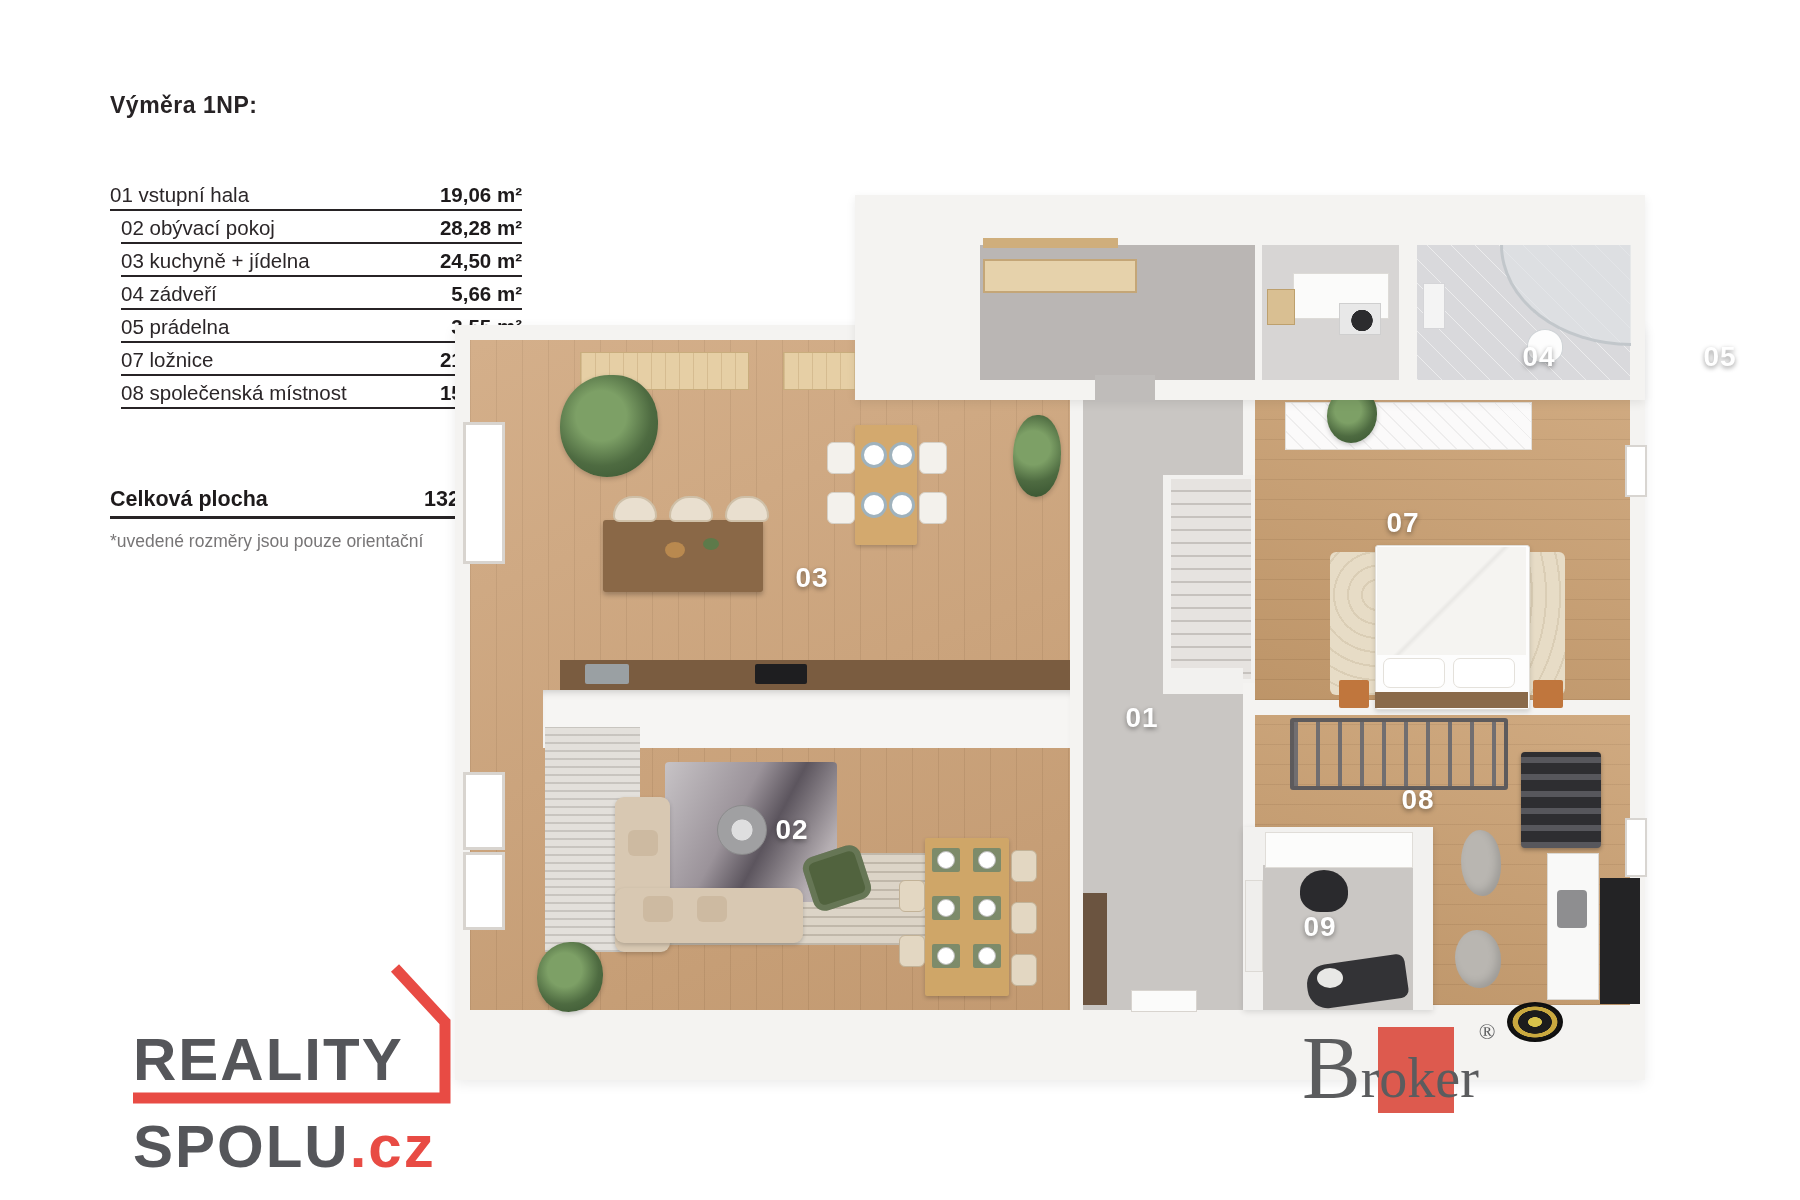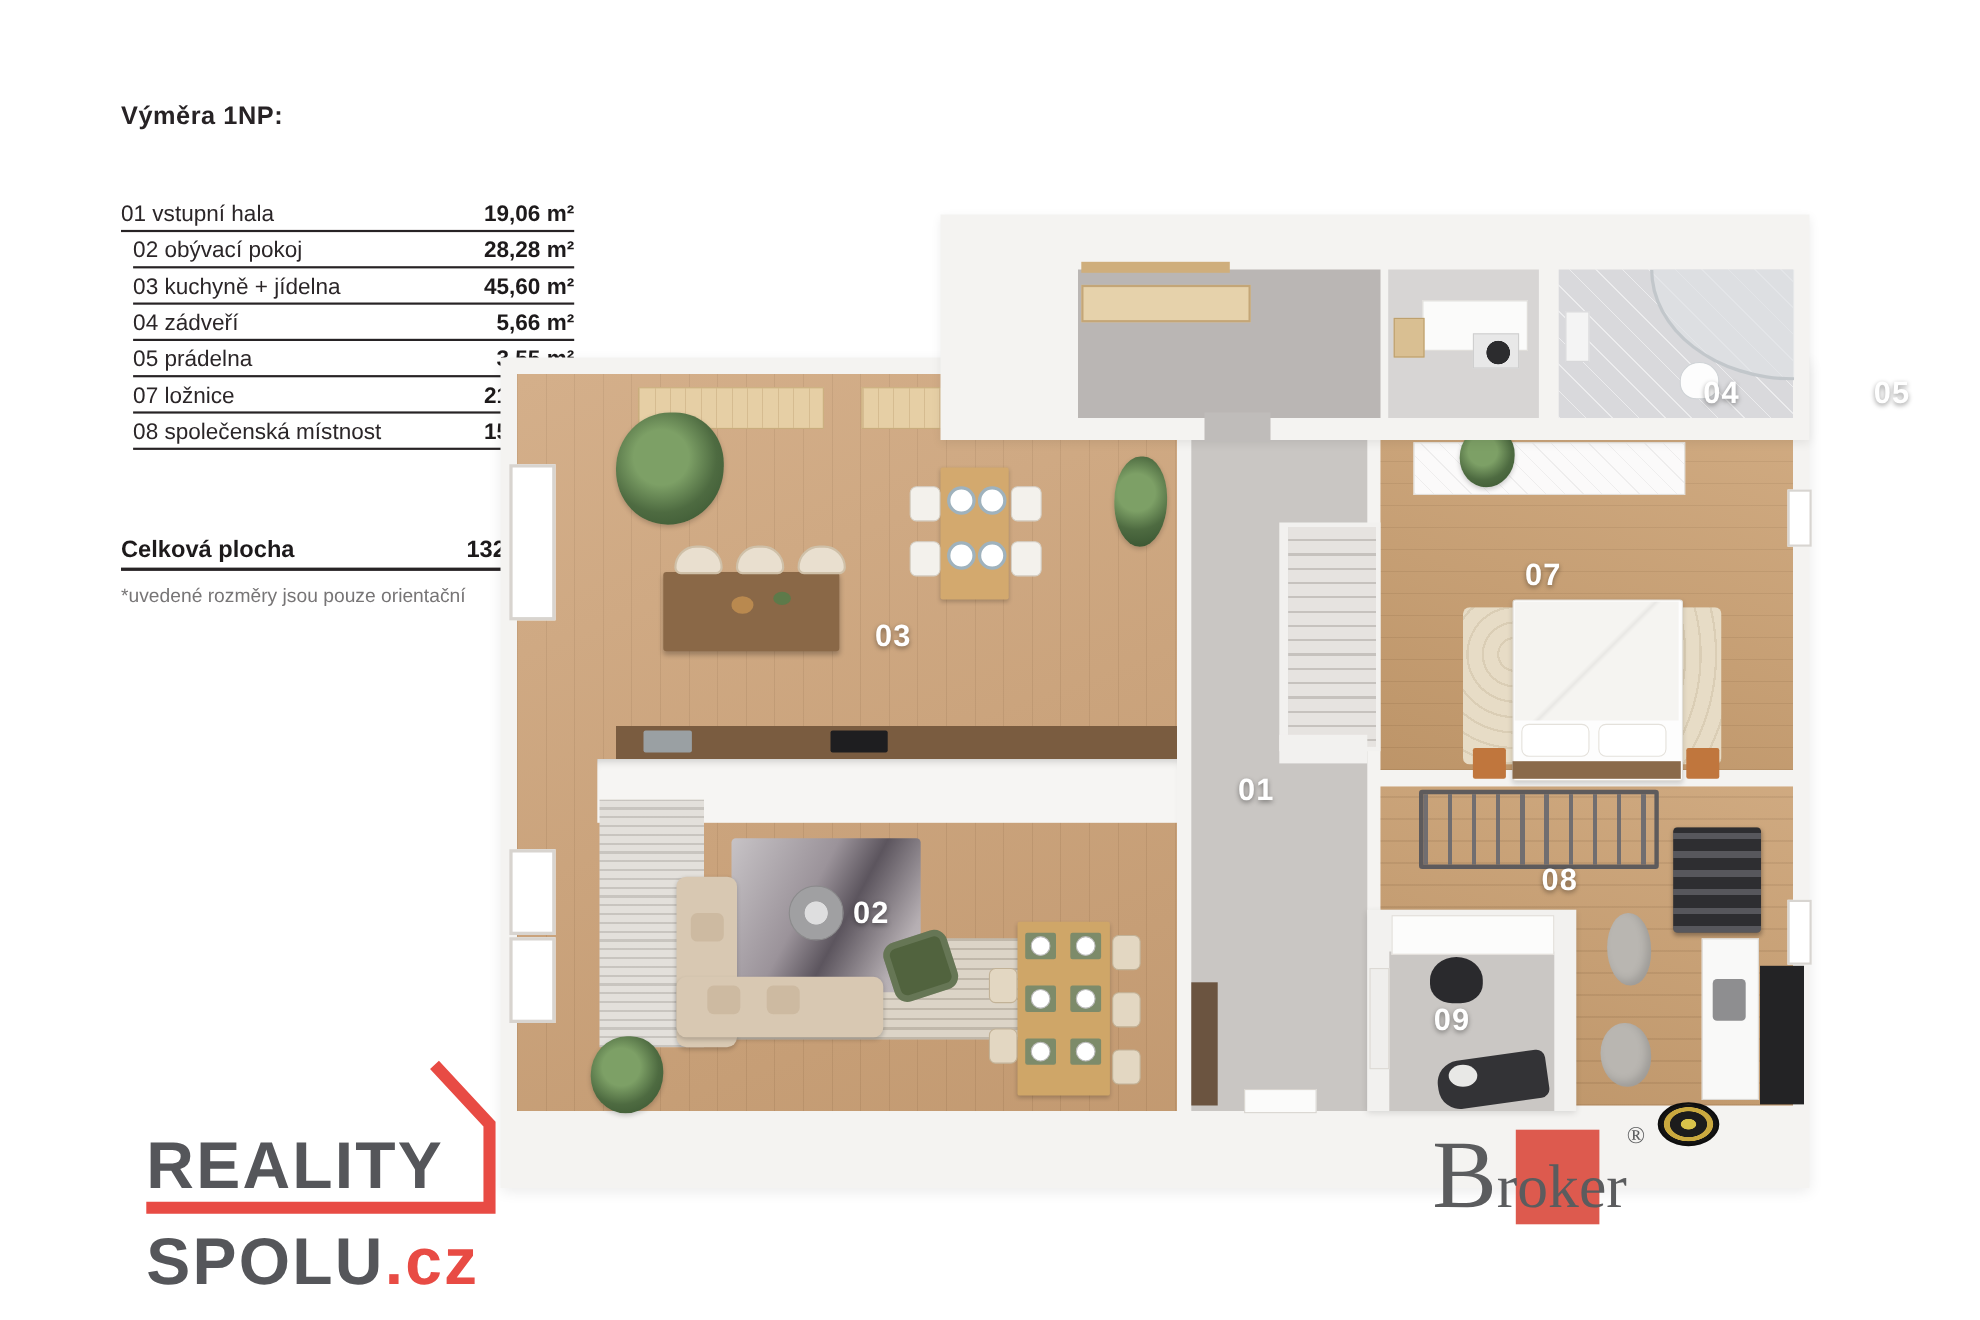--- a/index.html
+++ b/index.html
@@ -167,21 +167,21 @@
   #floor-09{left:808px;top:675px;width:150px;height:145px;background:#cac7c4;}
   #desk-09{left:810px;top:642px;width:146px;height:34px;background:#fcfcfb;border:1px solid #e0ddd8;}
   #chair-09{left:845px;top:680px;width:48px;height:42px;background:#2a2a2d;border-radius:50% 50% 42% 42%;}
   #bike-09{left:852px;top:770px;width:100px;height:44px;background:#333336;
     border-radius:20px 8px 8px 20px;transform:rotate(-8deg);}
   #bike-seat{left:862px;top:778px;width:26px;height:20px;background:#e8e8e6;border-radius:50%;}
   #shelf-09{left:790px;top:690px;width:16px;height:90px;background:#efeeec;border:1px solid #dcd9d4;}
 
   
   #rl-01{left:687px;top:528px;} #rl-02{left:337px;top:640px;} #rl-03{left:357px;top:388px;}
-  #rl-04{left:710px;top:162px;text-align:right;} #rl-05{left:865px;top:162px;}
+  #rl-04{left:684px;top:162px;text-align:right;} #rl-05{left:865px;top:162px;}
   #rl-07{left:948px;top:333px;} #rl-08{left:963px;top:610px;} #rl-09{left:865px;top:737px;}
 
   
   #rs-logo{left:100px;top:940px;width:400px;height:250px;}
   #rs-shape{left:0;top:0;}
   #rs-top{left:33px;top:85px;font-size:60px;font-weight:700;color:#55565a;letter-spacing:2px;}
   #rs-bottom{left:33px;top:172px;font-size:60px;font-weight:700;color:#55565a;letter-spacing:2px;}
   #rs-tld{color:#e84b44;}
   #broker-logo{left:1290px;top:1015px;width:510px;height:185px;font-family:"Liberation Serif","DejaVu Serif",serif;color:#5b5c5e;z-index:10;}
   #broker-sq{left:88px;top:12px;width:76px;height:86px;background:#dd5a4e;z-index:1;}
@@ -202,21 +202,21 @@
   <div class="leg-row">
     <span class="leg-label">01 vstupní hala</span>
     <span class="leg-area">19,06 m²</span>
   </div>
   <div class="leg-row">
     <span class="leg-label">02 obývací pokoj</span>
     <span class="leg-area">28,28 m²</span>
   </div>
   <div class="leg-row">
     <span class="leg-label">03 kuchyně + jídelna</span>
-    <span class="leg-area">45,60 m²</span>
+    <span class="leg-area">24,50 m²</span>
   </div>
   <div class="leg-row">
     <span class="leg-label">04 zádveří</span>
     <span class="leg-area">5,66 m²</span>
   </div>
   <div class="leg-row">
     <span class="leg-label">05 prádelna</span>
     <span class="leg-area">3,55 m²</span>
   </div>
   <div class="leg-row">

